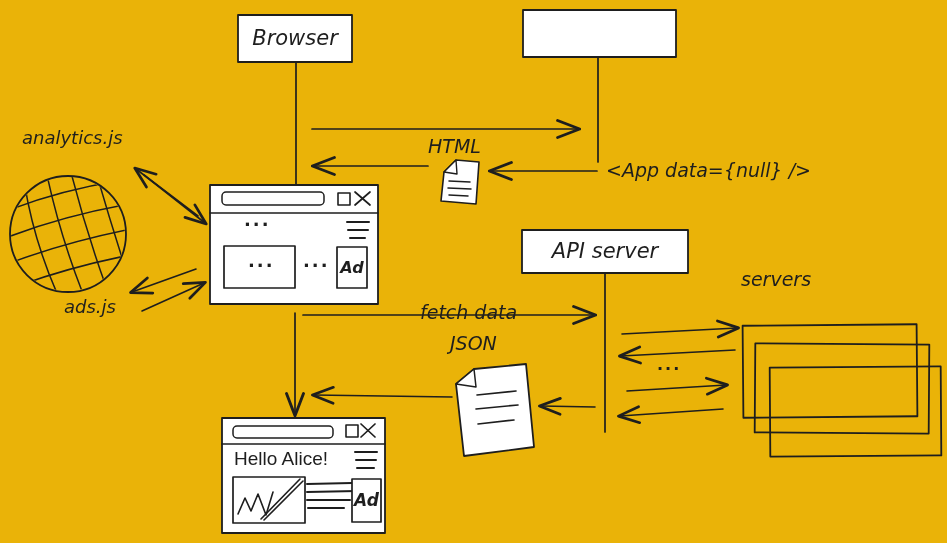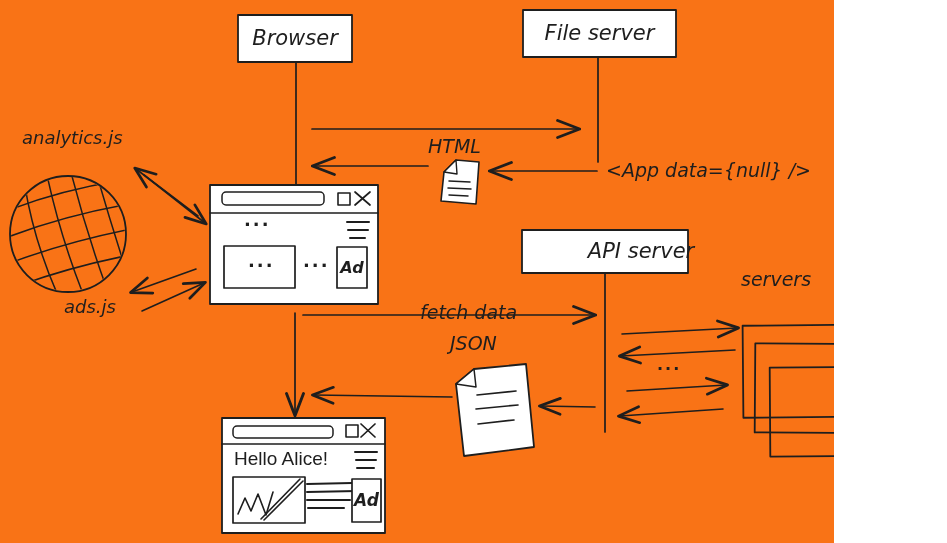--- a/index.html
+++ b/index.html
@@ -1,19 +1,19 @@
 <!DOCTYPE html>
 <html><head>
 <meta charset="utf-8">
 <style>
   html,body{margin:0;padding:0;background:#ffffff;}
   .canvas{
     position:relative;
-    width:834px;height:543px;
-    background:#f97316;
+    width:947px;height:543px;
+    background:#eab308;
     overflow:hidden;
     font-family:"DejaVu Sans",sans-serif;
     color:#1e1e1e;
   }
   .art{position:absolute;left:0;top:0;}
   .lbl{
     position:absolute;
     color:#1e1e1e;
     font-family:"DejaVu Sans",sans-serif;
     font-style:italic;
@@ -158,22 +158,21 @@
         <line x1="307" y1="484" x2="352" y2="483"></line>
         <line x1="307" y1="492" x2="357" y2="491"></line>
         <line x1="307" y1="500" x2="350" y2="500"></line>
         <line x1="308" y1="508" x2="344" y2="508"></line>
       </g>
       <rect x="352" y="479" width="29" height="43" fill="#ffffff" stroke="#1e1e1e" stroke-width="1.7"></rect>
     </g>
   </svg>
 
   <div class="lbl boxlbl" style="left:238px;top:15px;width:114px;height:47px;font-size:21px;">Browser</div>
-  <div class="lbl boxlbl" style="left:523px;top:10px;width:153px;height:47px;font-size:21px;">File server</div>
-  <div class="lbl boxlbl" style="left:522px;top:230px;width:166px;height:43px;font-size:21px;padding-left:36px;">API server</div>
+  <div class="lbl boxlbl" style="left:522px;top:230px;width:166px;height:43px;font-size:21px;">API server</div>
 
   <div class="lbl" style="left:428px;top:136px;font-size:19px;">HTML</div>
   <div class="lbl" style="left:606px;top:160px;font-size:19px;text-align:center;">&lt;App data={null} /&gt;</div>
   <div class="lbl" style="left:420px;top:287px;font-size:19px;margin-top:15px;">fetch data</div>
   <div class="lbl" style="left:450px;top:333px;font-size:19px;">JSON</div>
 
   <div class="lbl" style="left:22px;top:128px;font-size:18px;">analytics.js</div>
   <div class="lbl" style="left:64px;top:297px;font-size:18px;">ads.js</div>
 
   <div class="lbl" style="left:741px;top:266px;font-size:19px;line-height:27px;">

